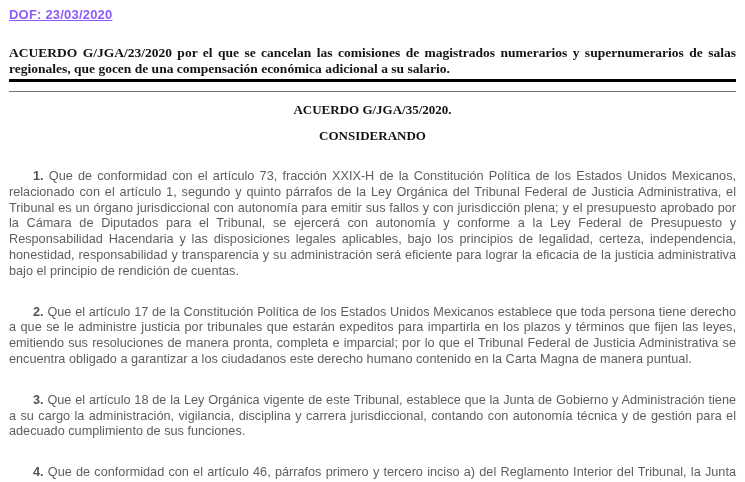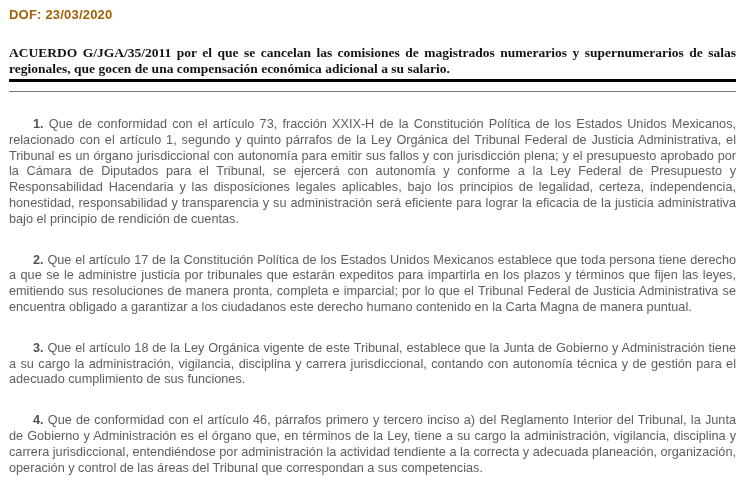--- a/index.html
+++ b/index.html
@@ -13,23 +13,24 @@
   .page {
     width: 745px;
     height: 482px;
     padding: 7px 9px 0 9px;
     background: #ffffff;
   }
   .dof-date {
     font-family: "Liberation Sans", sans-serif;
     font-weight: bold;
     font-size: 13px;
-    color: #a16207;
+    color: #8b5cf6;
     letter-spacing: 0.2px;
     margin-bottom: 23px;
+    text-decoration: underline;
   }
   .title-block {
     border-bottom: 3px solid #000000;
     padding-bottom: 3px;
   }
   .doc-title {
     font-family: "Liberation Serif", serif;
     font-weight: bold;
     font-size: 13.5px;
     line-height: 15.5px;
@@ -71,28 +72,30 @@
   .summary-par { margin-top: 9px; }
 </style>
 </head>
 <body>
 
 <div class="page">
 
   <div class="dof-date">DOF: 23/03/2020</div>
 
   <div class="title-block">
-    <p class="doc-title">ACUERDO G/JGA/35/2011 por el que se cancelan las comisiones de magistrados numerarios y supernumerarios de salas regionales, que gocen de una compensación económica adicional a su salario.</p>
+    <p class="doc-title">ACUERDO G/JGA/23/2020 por el que se cancelan las comisiones de magistrados numerarios y supernumerarios de salas regionales, que gocen de una compensación económica adicional a su salario.</p>
   </div>
 
   <hr class="thin-rule">
 
 
+  <p class="center-heading">ACUERDO G/JGA/35/2020.</p>
 
 
+  <p class="center-heading">CONSIDERANDO</p>
 
   <div>
     <p class="body-par"><b>1.</b> <span>Que de conformidad con el artículo 73, fracción XXIX-H de la Constitución Política de los Estados Unidos Mexicanos, relacionado con el artículo 1, segundo y quinto párrafos de la Ley Orgánica del Tribunal Federal de Justicia Administrativa, el Tribunal es un órgano jurisdiccional con autonomía para emitir sus fallos y con jurisdicción plena; y el presupuesto aprobado por la Cámara de Diputados para el Tribunal, se ejercerá con autonomía y conforme a la Ley Federal de Presupuesto y Responsabilidad Hacendaria y las disposiciones legales aplicables, bajo los principios de legalidad, certeza, independencia, honestidad, responsabilidad y transparencia y su administración será eficiente para lograr la eficacia de la justicia administrativa bajo el principio de rendición de cuentas.</span></p>
     <p class="body-par"><b>2.</b> <span>Que el artículo 17 de la Constitución Política de los Estados Unidos Mexicanos establece que toda persona tiene derecho a que se le administre justicia por tribunales que estarán expeditos para impartirla en los plazos y términos que fijen las leyes, emitiendo sus resoluciones de manera pronta, completa e imparcial; por lo que el Tribunal Federal de Justicia Administrativa se encuentra obligado a garantizar a los ciudadanos este derecho humano contenido en la Carta Magna de manera puntual.</span></p>
     <p class="body-par"><b>3.</b> <span>Que el artículo 18 de la Ley Orgánica vigente de este Tribunal, establece que la Junta de Gobierno y Administración tiene a su cargo la administración, vigilancia, disciplina y carrera jurisdiccional, contando con autonomía técnica y de gestión para el adecuado cumplimiento de sus funciones.</span></p>
     <p class="body-par"><b>4.</b> <span>Que de conformidad con el artículo 46, párrafos primero y tercero inciso a) del Reglamento Interior del Tribunal, la Junta de Gobierno y Administración es el órgano que, en términos de la Ley, tiene a su cargo la administración, vigilancia, disciplina y carrera jurisdiccional, entendiéndose por administración la actividad tendiente a la correcta y adecuada planeación, organización, operación y control de las áreas del Tribunal que correspondan a sus competencias.</span></p>
   </div>
 
 </div>
 

